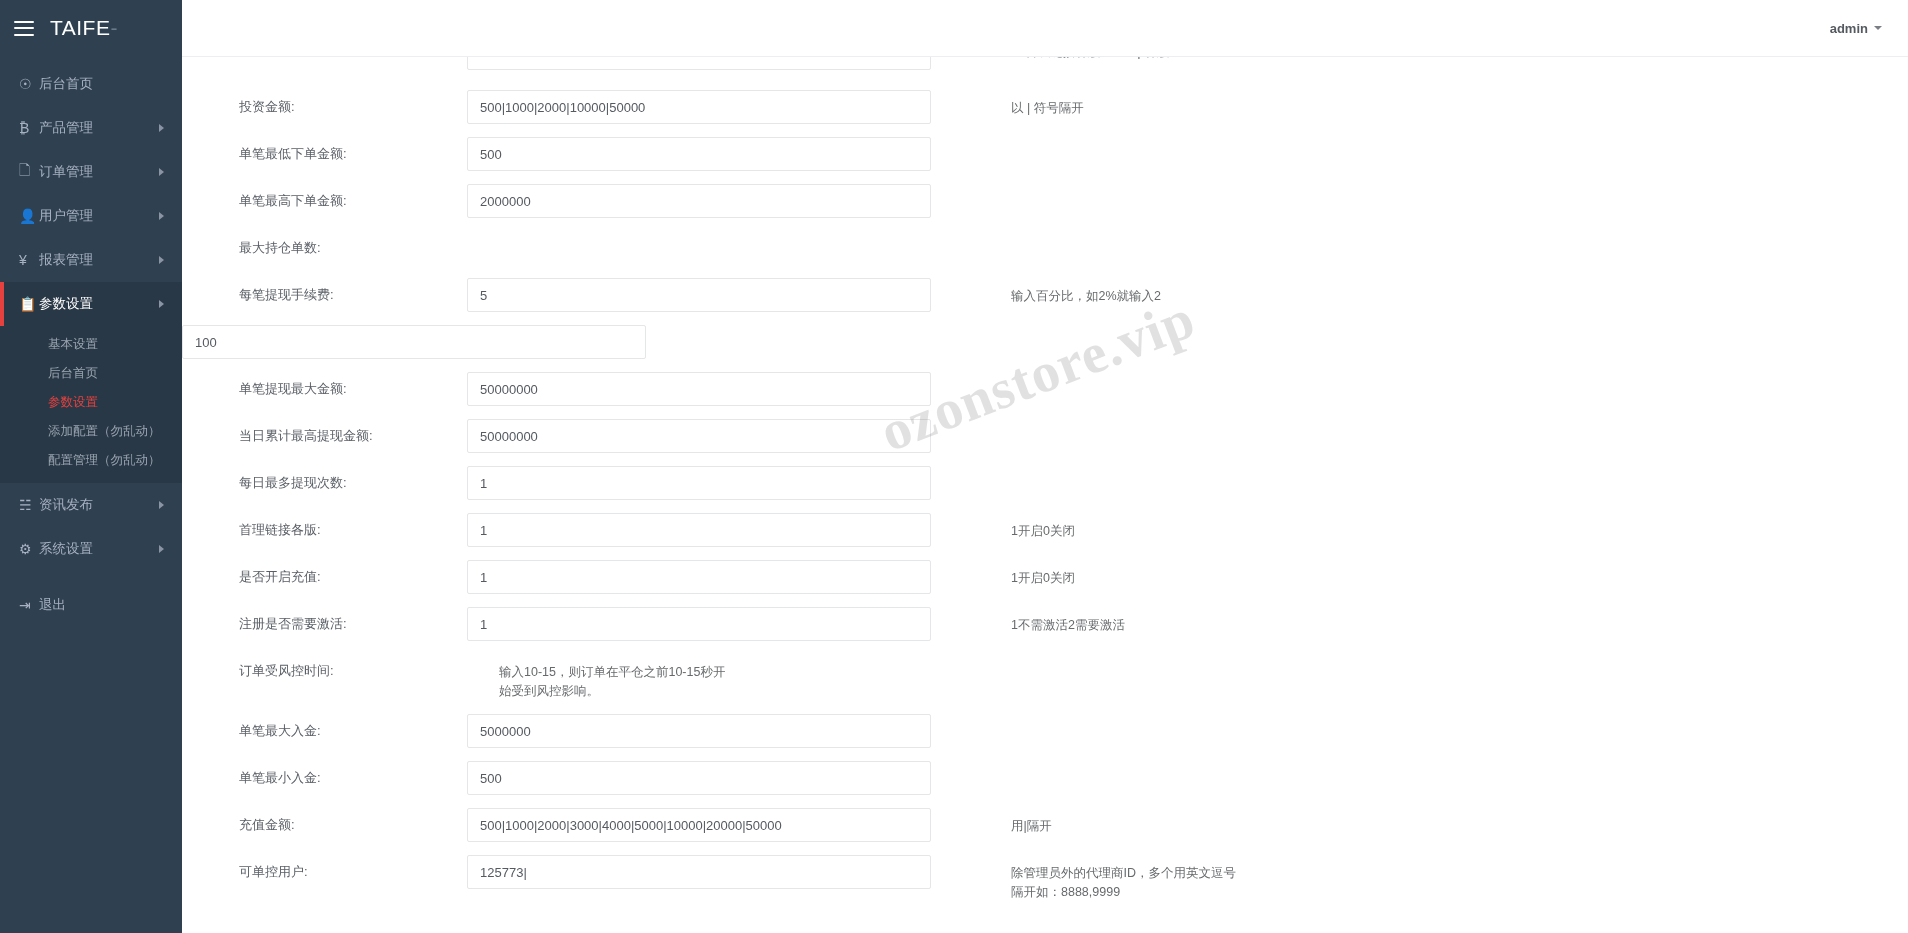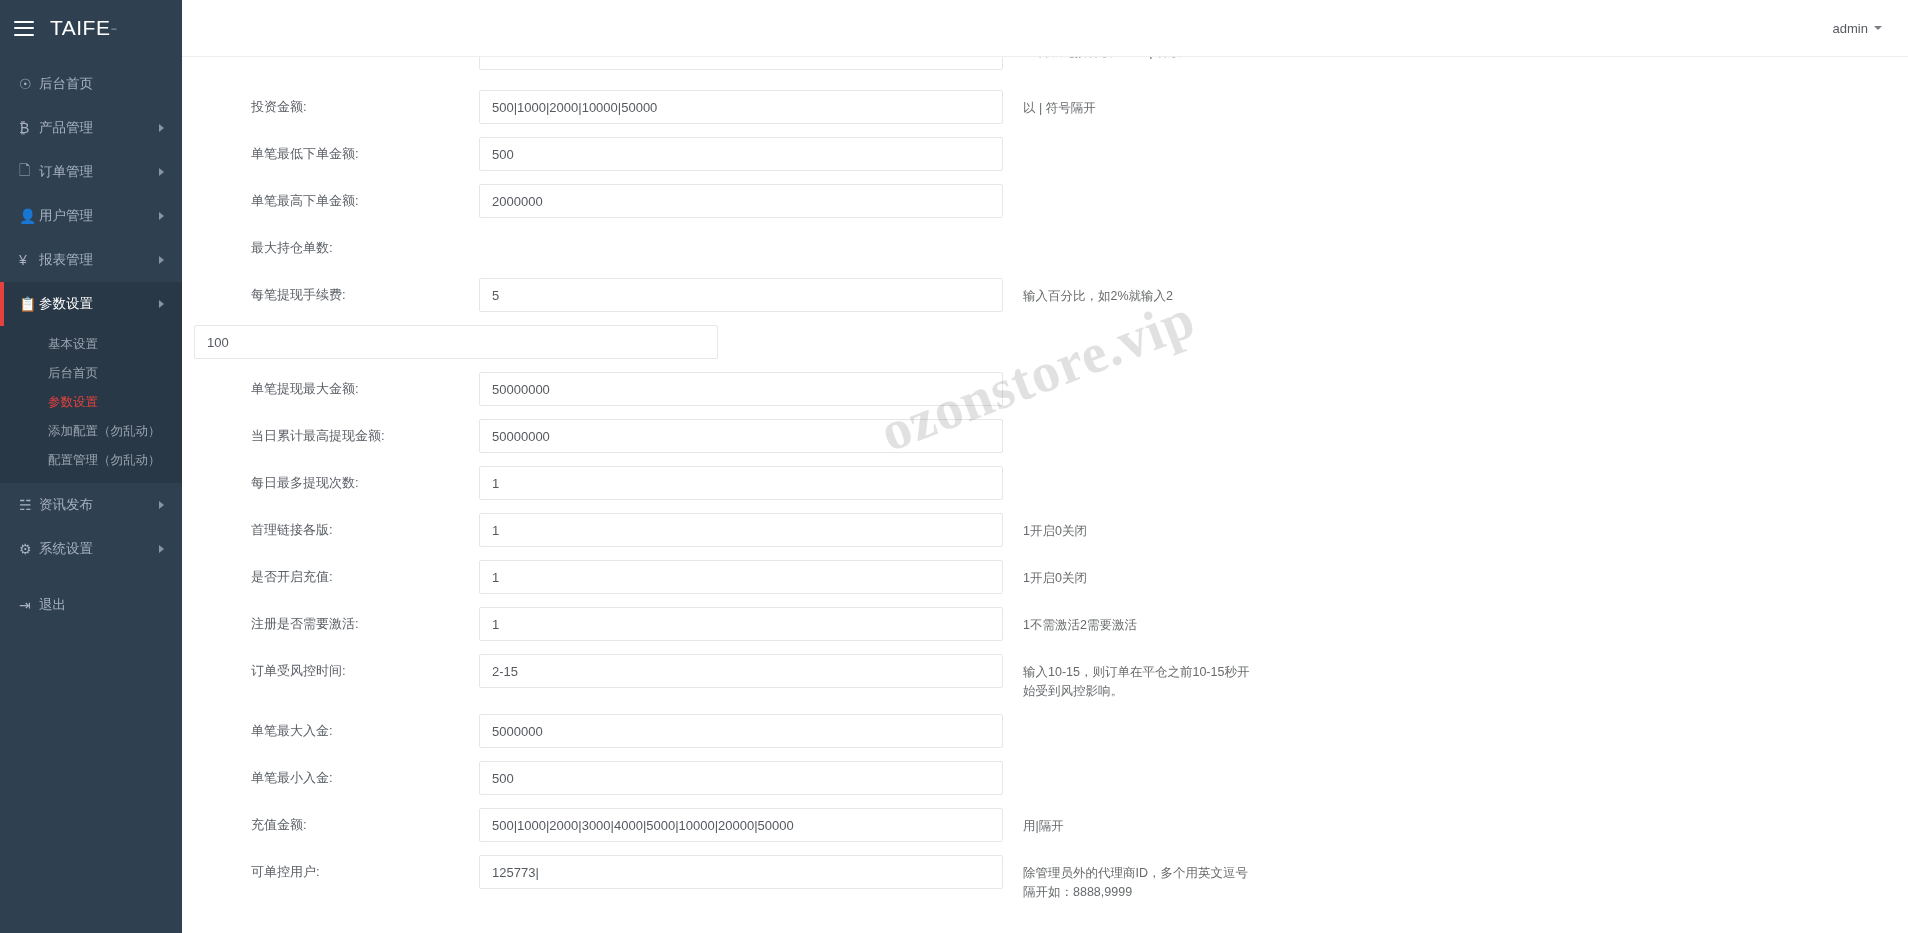--- a/index.html
+++ b/index.html
@@ -59,20 +59,21 @@
     padding-right: 26px;
     height: 57px;
   }
   .admin-menu {
     font-size: 13px;
     color: #555a60;
     display: flex;
     align-items: center;
     gap: 6px;
     cursor: pointer;
+    font-weight: bold;
   }
   .caret-down {
     width: 0; height: 0;
     border-left: 4px solid transparent;
     border-right: 4px solid transparent;
     border-top: 4px solid #7a7f86;
     display: inline-block;
   }
   
   .body-area {
@@ -138,21 +139,21 @@
     background: #f3f3f4;
     position: relative;
     overflow: hidden;
   }
   .form-wrap {
     position: absolute;
     left: 0; right: 0;
     top: -14px;
     bottom: 0;
     background: #ffffff;
-    padding: 0 0 0 12px;
+    padding: 0 0 0 0;
   }
   .form-inner {
     width: 1155px;
     padding-top: 0;
   }
   .form-row {
     display: flex;
     align-items: flex-start;
     margin-bottom: 13px;
     min-height: 34px;
@@ -165,21 +166,21 @@
     padding-top: 9px;
     font-size: 13px;
     color: #5a5f66;
     line-height: 16px;
   }
   .form-input-cell {
     width: 512px;
     flex: 0 0 512px;
   }
   .form-input {
-    width: 524px;
+    width: 464px;
     height: 34px;
     border: 1px solid #e5e6e7;
     border-radius: 2px;
     padding: 6px 12px;
     font-size: 13px;
     color: #555a60;
     background: #ffffff;
     outline: none;
     font-family: "Liberation Sans", sans-serif;
   }
@@ -422,23 +423,20 @@
           <div class="form-row">
             <div class="form-label">注册是否需要激活:</div>
             <div class="form-input-cell">
               <input class="form-input" type="text" value="1" style="">
             </div>
             <div class="form-help">1不需激活2需要激活</div>
           </div>
 
           <div class="form-row">
             <div class="form-label">订单受风控时间:</div>
-            <div class="form-input-cell">
-              <input class="form-input" type="text" value="2-15" style="">
-            </div>
             <div class="form-help">输入10-15，则订单在平仓之前10-15秒开始受到风控影响。</div>
           </div>
 
           <div class="form-row">
             <div class="form-label">单笔最大入金:</div>
             <div class="form-input-cell">
               <input class="form-input" type="text" value="5000000" style="">
             </div>
             <div class="form-help"></div>
           </div>

